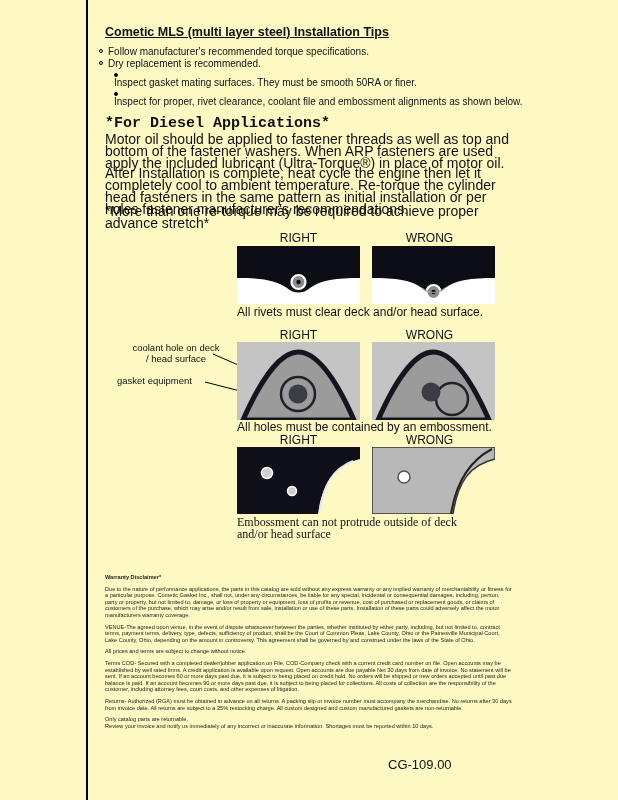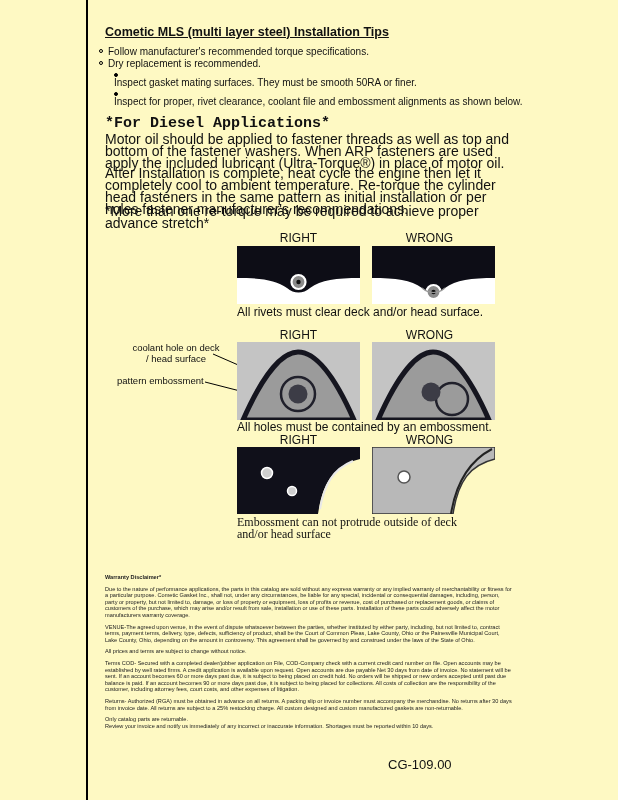--- a/index.html
+++ b/index.html
@@ -174,21 +174,21 @@
       <path d="M50,42 C57,48 66,48 73,42" fill="none" stroke="#999999" stroke-width="1.2"></path>
     </svg>
   </div>
   <div class="caption caption-1">All rivets must clear deck and/or head surface.</div>
 
   <div class="rw-labels labels-2">
     <span>RIGHT</span>
     <span>WRONG</span>
   </div>
   <div class="annotation annot-coolant">coolant hole on deck / head surface</div>
-  <div class="annotation annot-emboss">pattern embossment</div>
+  <div class="annotation annot-emboss">gasket equipment</div>
   <svg class="callout-lines" viewBox="0 0 110 62">
     <line x1="8" y1="6" x2="95" y2="44" stroke="#000" stroke-width="1"></line>
     <line x1="0" y1="34" x2="78" y2="54" stroke="#000" stroke-width="1"></line>
   </svg>
   <div class="diagram-row row-2">
     <svg width="123" height="78" viewBox="0 0 123 78">
       <rect width="123" height="78" fill="#c4c4c4"></rect>
       <path d="M6,78 C28,28 47,10 61,10 C76,10 95,28 117,78 Z" fill="#9b9b9b" stroke="#15151f" stroke-width="5"></path>
       <circle cx="61" cy="52" r="17" fill="none" stroke="#20202b" stroke-width="2.5"></circle>
       <circle cx="61" cy="52" r="9.5" fill="#3c3c46"></circle>

